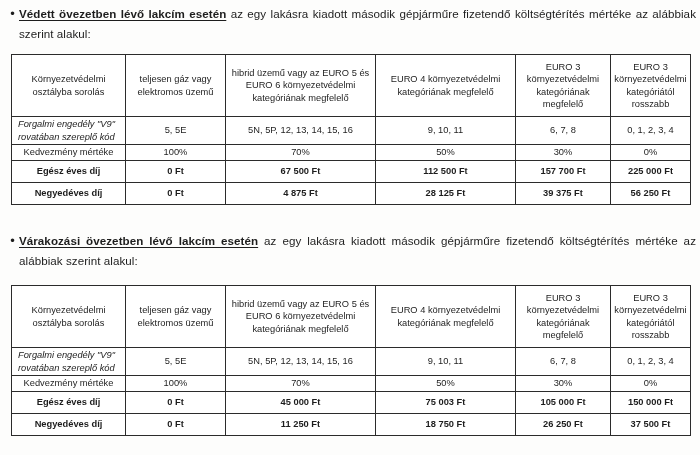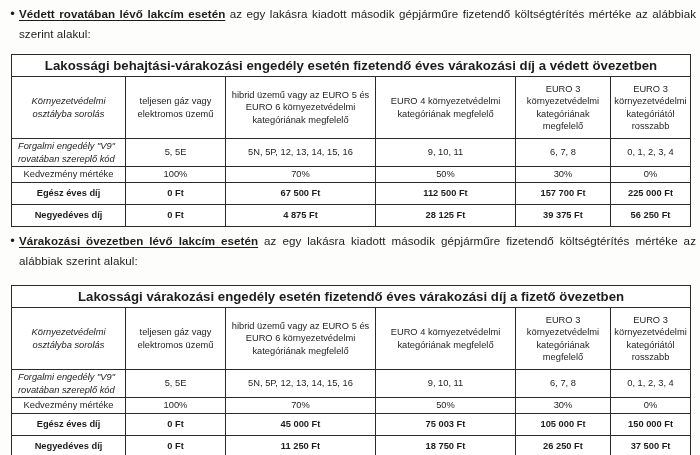--- a/index.html
+++ b/index.html
@@ -80,21 +80,20 @@
     line-height: 20px !important;
     height: 21px;
     letter-spacing: 0.002em;
   }
 
   .col-head {
     height: 57px;
     padding: 2px 3px !important;
   }
   .col-head-left {
-    font-style: italic;
   }
 
   .row-code {
     height: 28px;
     padding: 1px 2px !important;
   }
   .row-code .lbl {
     font-style: italic;
     text-align: left;
   }
@@ -122,37 +121,34 @@
 
   .nowrap { white-space: nowrap; margin-top: 33px; }
 </style>
 </head>
 <body>
 
 <div class="page">
 
   <div class="para para-1">
     <span class="bullet">•</span>
-    <span class="para-body"><span class="para-lead">Védett rovatában lévő lakcím esetén</span><span> az egy lakásra kiadott második gépjárműre fizetendő költségtérítés mértéke az alábbiak szerint alakul:</span></span>
+    <span class="para-body"><span class="para-lead">Védett övezetben lévő lakcím esetén</span><span> az egy lakásra kiadott második gépjárműre fizetendő költségtérítés mértéke az alábbiak szerint alakul:</span></span>
   </div>
 
   <table class="fee-table table-1">
     <colgroup>
       <col style="width:114px">
         <col style="width:100px">
         <col style="width:150px">
       <col style="width:140px">
         <col style="width:95px">
         <col style="width:80px">
     </colgroup>
     <tbody>
       <tr>
-        <td class="tbl-title" colspan="6">Lakossági behajtási-várakozási engedély esetén fizetendő éves várakozási díj a védett övezetben</td>
-      </tr>
-      <tr>
         <td class="col-head col-head-left">Környezetvédelmi osztályba sorolás</td>
         <td class="col-head">teljesen gáz vagy elektromos üzemű</td>
         <td class="col-head">hibrid üzemű vagy az EURO 5 és EURO 6 környezetvédelmi kategóriának megfelelő</td>
         <td class="col-head">EURO 4 környezetvédelmi kategóriának megfelelő</td>
         <td class="col-head">EURO 3 környezetvédelmi kategóriának megfelelő</td>
         <td class="col-head">EURO 3 környezetvédelmi kategóriától rosszabb</td>
       </tr>
       <tr class="row-code">
         <td class="lbl lbl-left">Forgalmi engedély "V9" rovatában szereplő kód</td>
         <td>5, 5E</td>
@@ -197,23 +193,20 @@
     <colgroup>
       <col style="width:114px">
         <col style="width:100px">
         <col style="width:150px">
       <col style="width:140px">
         <col style="width:95px">
         <col style="width:80px">
     </colgroup>
     <tbody>
       <tr>
-        <td class="tbl-title" colspan="6">Lakossági várakozási engedély esetén fizetendő éves várakozási díj a fizető övezetben</td>
-      </tr>
-      <tr>
         <td class="col-head col-head-left">Környezetvédelmi osztályba sorolás</td>
         <td class="col-head">teljesen gáz vagy elektromos üzemű</td>
         <td class="col-head">hibrid üzemű vagy az EURO 5 és EURO 6 környezetvédelmi kategóriának megfelelő</td>
         <td class="col-head">EURO 4 környezetvédelmi kategóriának megfelelő</td>
         <td class="col-head">EURO 3 környezetvédelmi kategóriának megfelelő</td>
         <td class="col-head">EURO 3 környezetvédelmi kategóriától rosszabb</td>
       </tr>
       <tr class="row-code">
         <td class="lbl lbl-left">Forgalmi engedély "V9" rovatában szereplő kód</td>
         <td>5, 5E</td>

